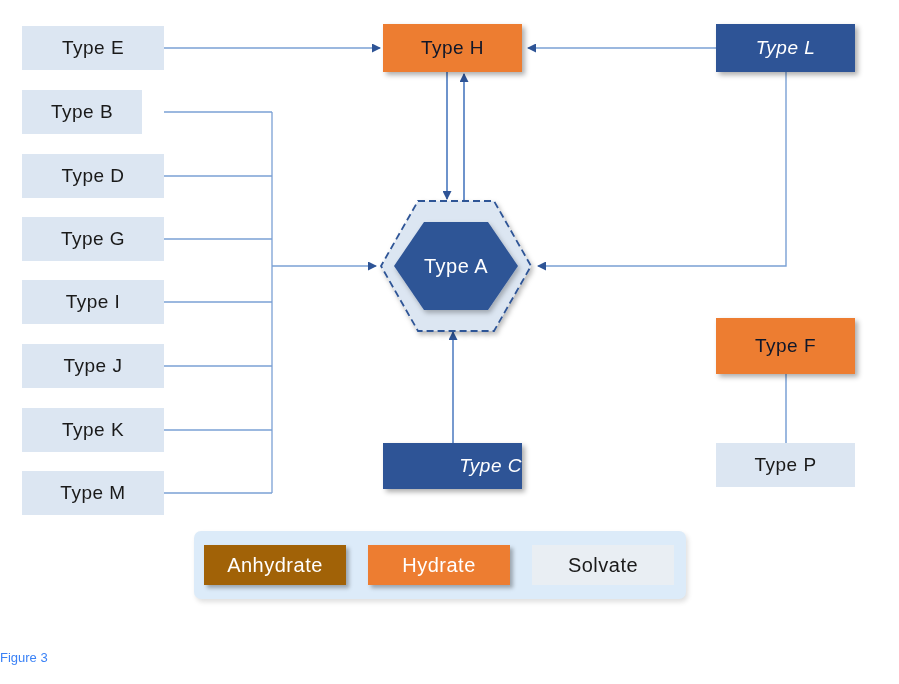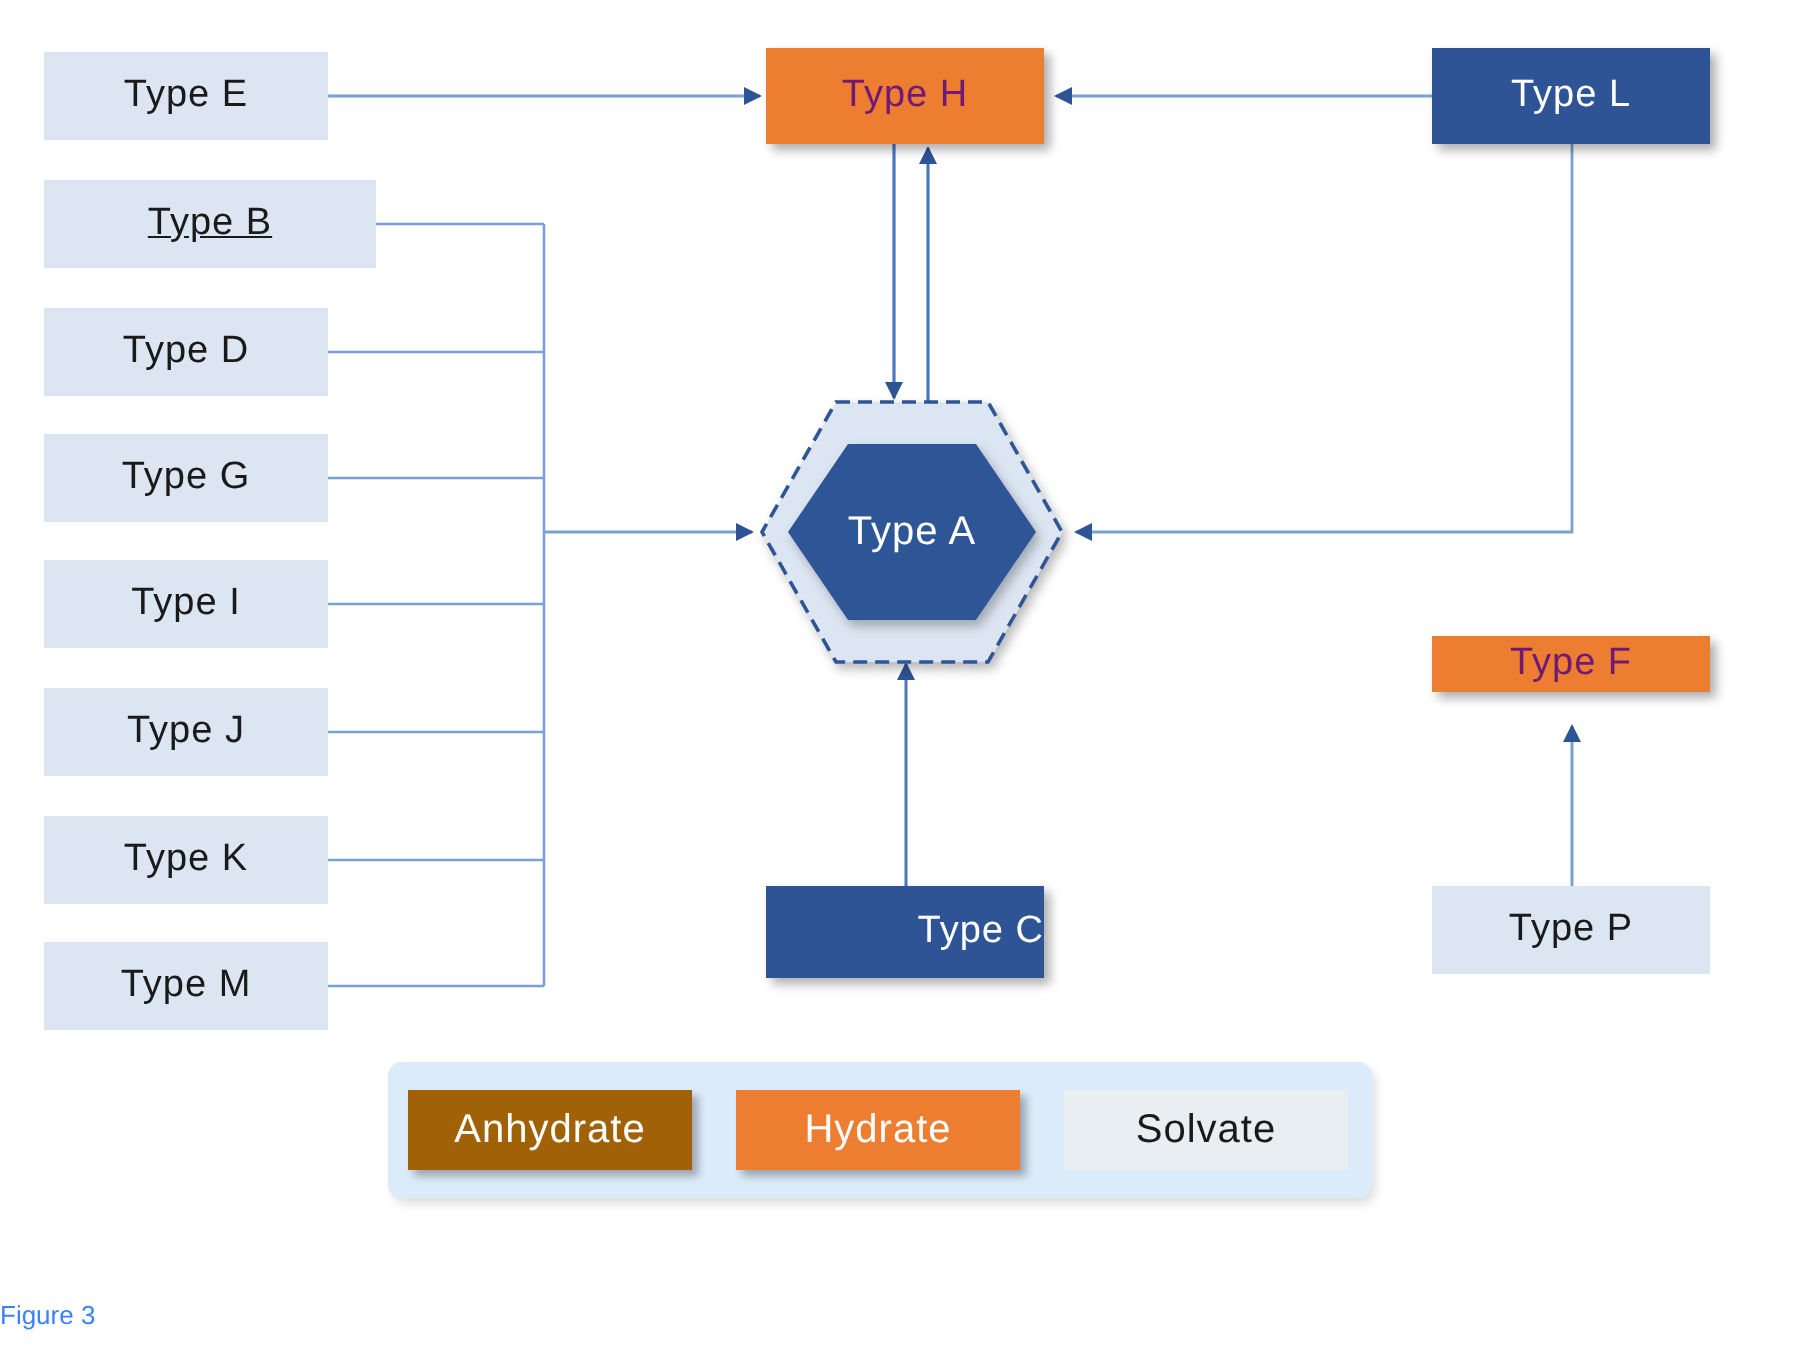--- a/index.html
+++ b/index.html
@@ -38,24 +38,25 @@
     user-select: none;
   }
   .node.solvate {
     background: #dce6f2;
     color: #1a1a1a;
   }
   .node.anhydrate {
     background: #2e5496;
     color: #ffffff;
     box-shadow: 3px 3px 5px rgba(0,0,0,0.32);
+    font-style: italic;
   }
   .node.hydrate {
     background: #ed7d31;
-    color: #701a75;
+    color: #0f172a;
     box-shadow: 3px 3px 5px rgba(0,0,0,0.32);
   }
   .hex-label {
     position: absolute;
     color: #ffffff;
     font-size: 20px;
     letter-spacing: 0.5px;
     user-select: none;
     pointer-events: none;
   }
@@ -151,21 +152,21 @@
     <polygon points="418,201 494,201 531,266 494,331 418,331 381,266" fill="#dce6f2" stroke="#2e5496" stroke-width="1.8" stroke-dasharray="7,4" filter="url(#softshadow)"></polygon>
 
     <polygon points="424,222 488,222 518,266 488,310 424,310 394,266" fill="#2e5496" filter="url(#softshadow)"></polygon>
   </svg>
 
   <div class="hex-label" style="left:381px; top:255px; width:150px; text-align:center;">Type A</div>
 
   <div class="node solvate" style="left:22px; top:26px; width:142px; height:44px;">
     <span>Type E</span>
   </div>
-  <div class="node solvate" style="left:22px; top:90px; width:166px; height:44px;text-decoration:underline;">
+  <div class="node solvate" style="left:22px; top:90px; width:120px; height:44px;">
     <span>Type B</span>
   </div>
   <div class="node solvate" style="left:22px; top:217px; width:142px; height:44px;">
     <span>Type G</span>
   </div>
   <div class="node solvate" style="left:22px; top:154px; width:142px; height:44px;">
     <span>Type D</span>
   </div>
   <div class="node solvate" style="left:22px; top:280px; width:142px; height:44px;">
     <span>Type I</span>
@@ -185,21 +186,21 @@
   </div>
 
   <div class="node anhydrate" style="left:716px; top:24px; width:139px; height:48px;">
     <span>Type L</span>
   </div>
 
   <div class="node anhydrate" style="left:383px; top:443px; width:139px; height:46px;justify-content:flex-end;">
     <span>Type C</span>
   </div>
 
-  <div class="node hydrate" style="left:716px; top:318px; width:139px; height:28px;">
+  <div class="node hydrate" style="left:716px; top:318px; width:139px; height:56px;">
     <span>Type F</span>
   </div>
 
   <div class="node solvate" style="left:716px; top:443px; width:139px; height:44px;">
     <span>Type P</span>
   </div>
 
   <div id="legend-panel">
     <div class="legend-chip anhydrate" style="left:10px; width:142px;">
       <span>Anhydrate</span>

